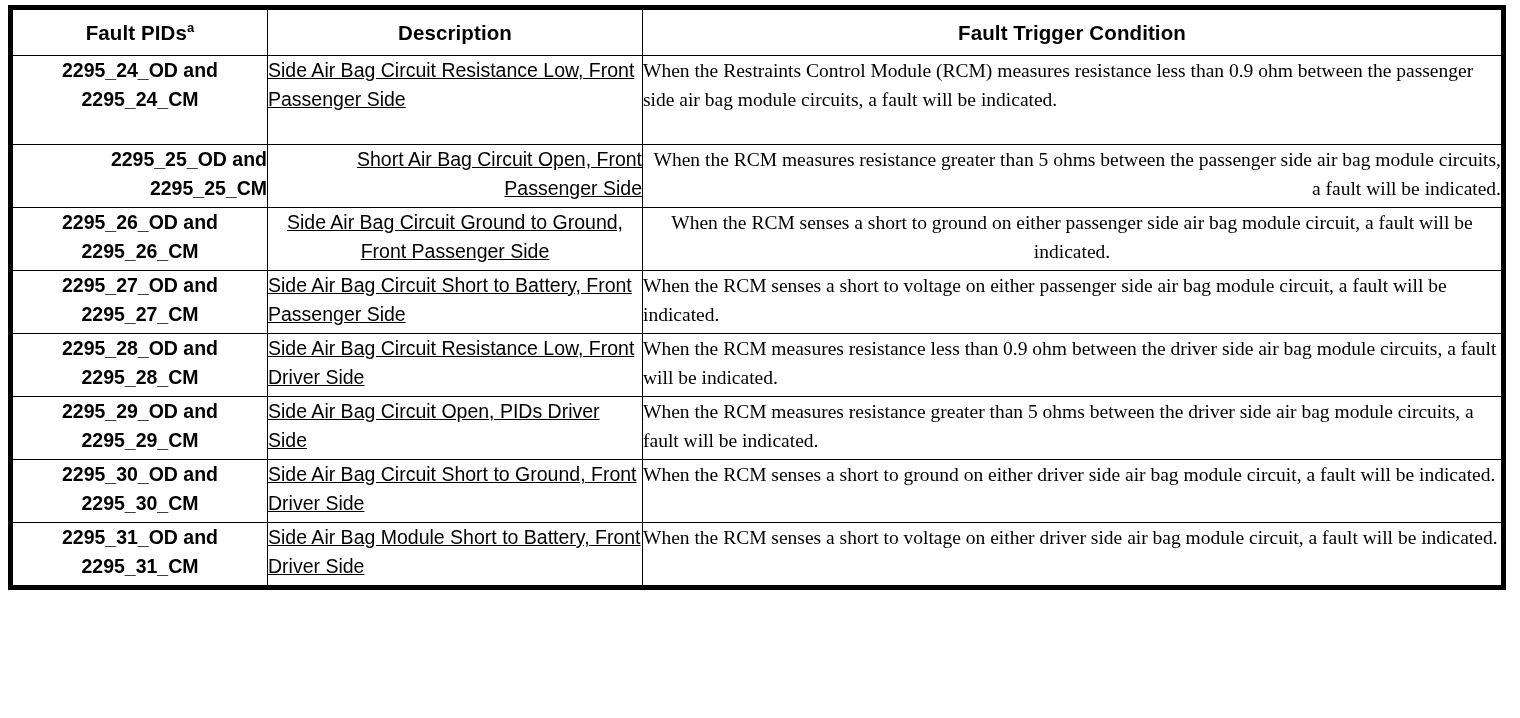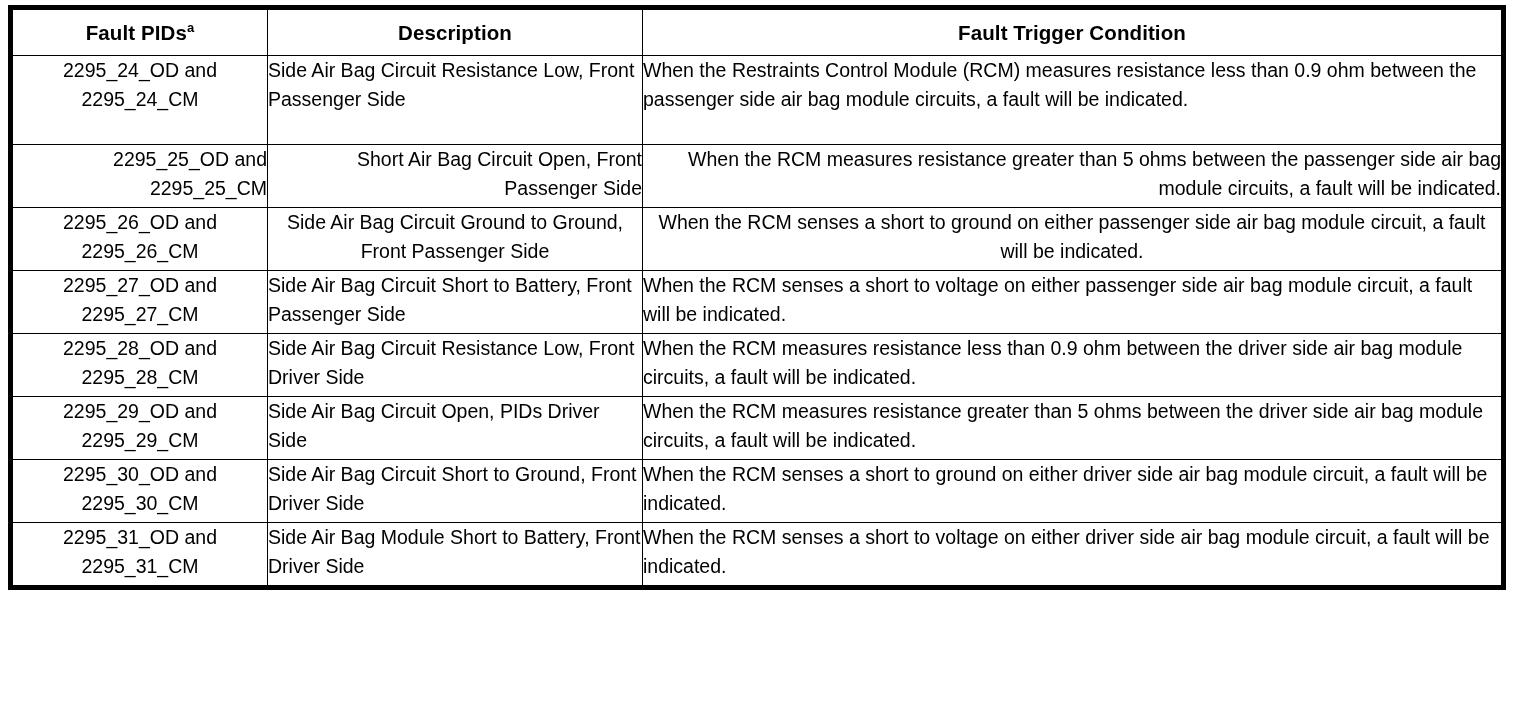--- a/index.html
+++ b/index.html
@@ -67,33 +67,36 @@
     line-height: 29px;
   }
 
   td.pid-cell {
     text-align: center;
     padding: 10px 8px 12px 8px;
   }
   td.pid-cell .pid-line {
     display: block;
     white-space: nowrap;
+    font-weight: bold;
   }
 
   td.desc-cell {
     text-align: left;
     padding: 10px 6px 12px 9px;
   }
   td.desc-cell .desc-text {
     display: block;
+    text-decoration: underline;
   }
 
   td.cond-cell {
     text-align: left;
     padding: 10px 10px 12px 9px;
+    font-family: Liberation Serif, serif;
   }
   td.cond-cell .cond-text {
     display: block;
   }
 
   
   tr.row-0 td { height: 88px; }
   tr.row-1 td { height: 62px; text-align: right; }
   tr.row-2 td { height: 62px; text-align: center; }
   tr.row-3 td { height: 62px; }

